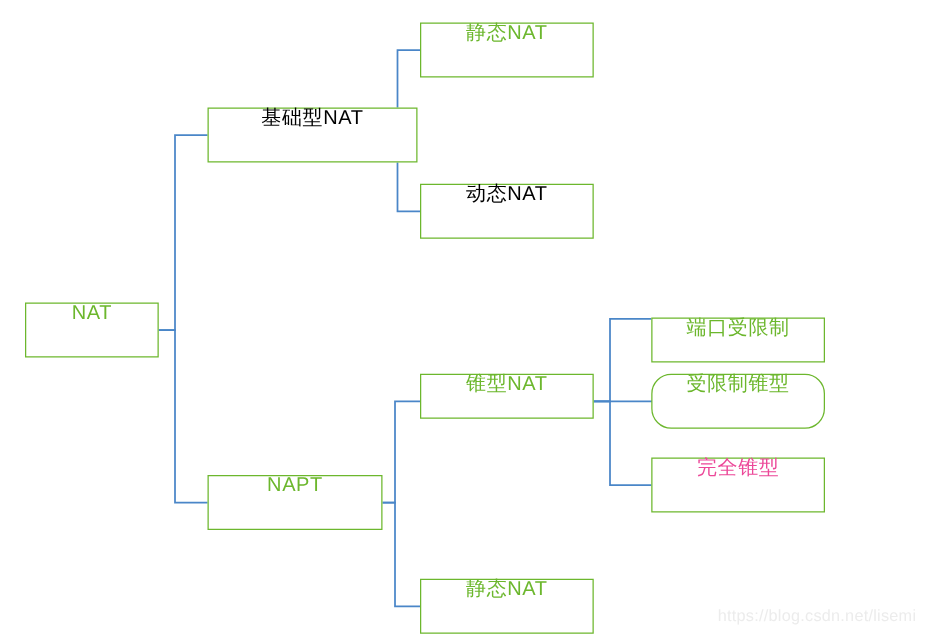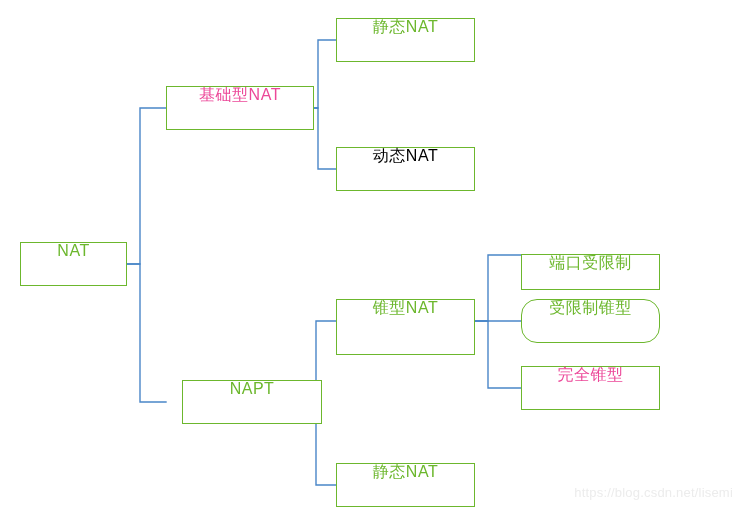--- a/index.html
+++ b/index.html
@@ -70,33 +70,33 @@
       <path d="M 306 402 L 316 402 L 316 485 L 336 485" fill="none" stroke="#4a86c8" stroke-width="1.4" stroke-linecap="square" stroke-linejoin="miter"></path>
       <path d="M 475 321 L 488 321 L 488 255 L 521 255" fill="none" stroke="#4a86c8" stroke-width="1.4" stroke-linecap="square" stroke-linejoin="miter"></path>
       <path d="M 475 321 L 521 321" fill="none" stroke="#4a86c8" stroke-width="1.4" stroke-linecap="square" stroke-linejoin="miter"></path>
       <path d="M 475 321 L 488 321 L 488 388 L 521 388" fill="none" stroke="#4a86c8" stroke-width="1.4" stroke-linecap="square" stroke-linejoin="miter"></path>
     </svg>
 
   <div id="node-layer">
       <div class="node-box" style="left: 20px; top: 242px; width: 107px; height: 44px; border-color: rgb(108, 183, 45); color: rgb(108, 183, 45);">
         <span class="node-label">NAT</span>
       </div>
-      <div class="node-box" style="left: 166px; top: 86px; width: 148px; height: 44px; border-color: rgb(108, 183, 45); color: #ec4899;">
+      <div class="node-box" style="left: 166px; top: 86px; width: 168px; height: 44px; border-color: rgb(108, 183, 45); color: #000000;">
         <span class="node-label">基础型NAT</span>
       </div>
-      <div class="node-box" style="left: 166px; top: 380px; width: 140px; height: 44px; border-color: rgb(108, 183, 45); color: rgb(108, 183, 45); margin-left: 16px;">
+      <div class="node-box" style="left: 166px; top: 380px; width: 140px; height: 44px; border-color: rgb(108, 183, 45); color: rgb(108, 183, 45);">
         <span class="node-label">NAPT</span>
       </div>
       <div class="node-box" style="left: 336px; top: 18px; width: 139px; height: 44px; border-color: rgb(108, 183, 45); color: rgb(108, 183, 45);">
         <span class="node-label">静态NAT</span>
       </div>
       <div class="node-box" style="left: 336px; top: 147px; width: 139px; height: 44px; border-color: rgb(108, 183, 45); color: #000000;">
         <span class="node-label">动态NAT</span>
       </div>
-      <div class="node-box" style="left: 336px; top: 299px; width: 139px; height: 56px; border-color: rgb(108, 183, 45); color: rgb(108, 183, 45);">
+      <div class="node-box" style="left: 336px; top: 299px; width: 139px; height: 36px; border-color: rgb(108, 183, 45); color: rgb(108, 183, 45);">
         <span class="node-label">锥型NAT</span>
       </div>
       <div class="node-box" style="left: 336px; top: 463px; width: 139px; height: 44px; border-color: rgb(108, 183, 45); color: rgb(108, 183, 45);">
         <span class="node-label">静态NAT</span>
       </div>
       <div class="node-box" style="left: 521px; top: 242px; width: 139px; height: 36px; border-color: rgb(108, 183, 45); color: rgb(108, 183, 45); margin-top: 12px;">
         <span class="node-label">端口受限制</span>
       </div>
       <div class="node-box" style="left: 521px; top: 299px; width: 139px; height: 44px; border-color: rgb(108, 183, 45); color: rgb(108, 183, 45); border-radius: 16px;">
         <span class="node-label">受限制锥型</span>

